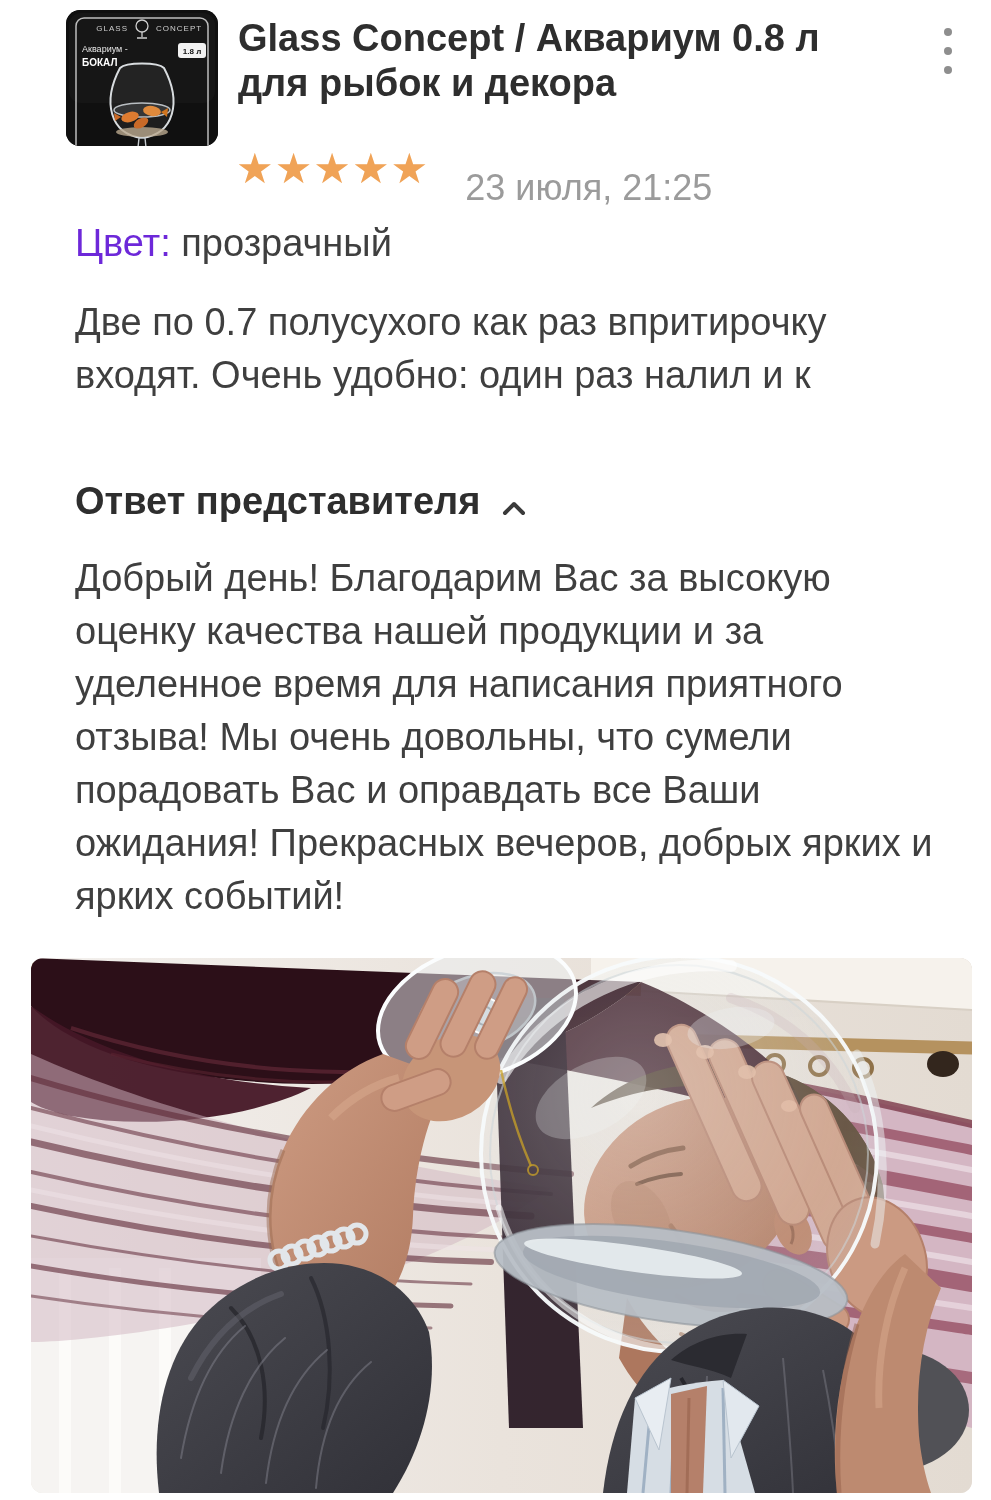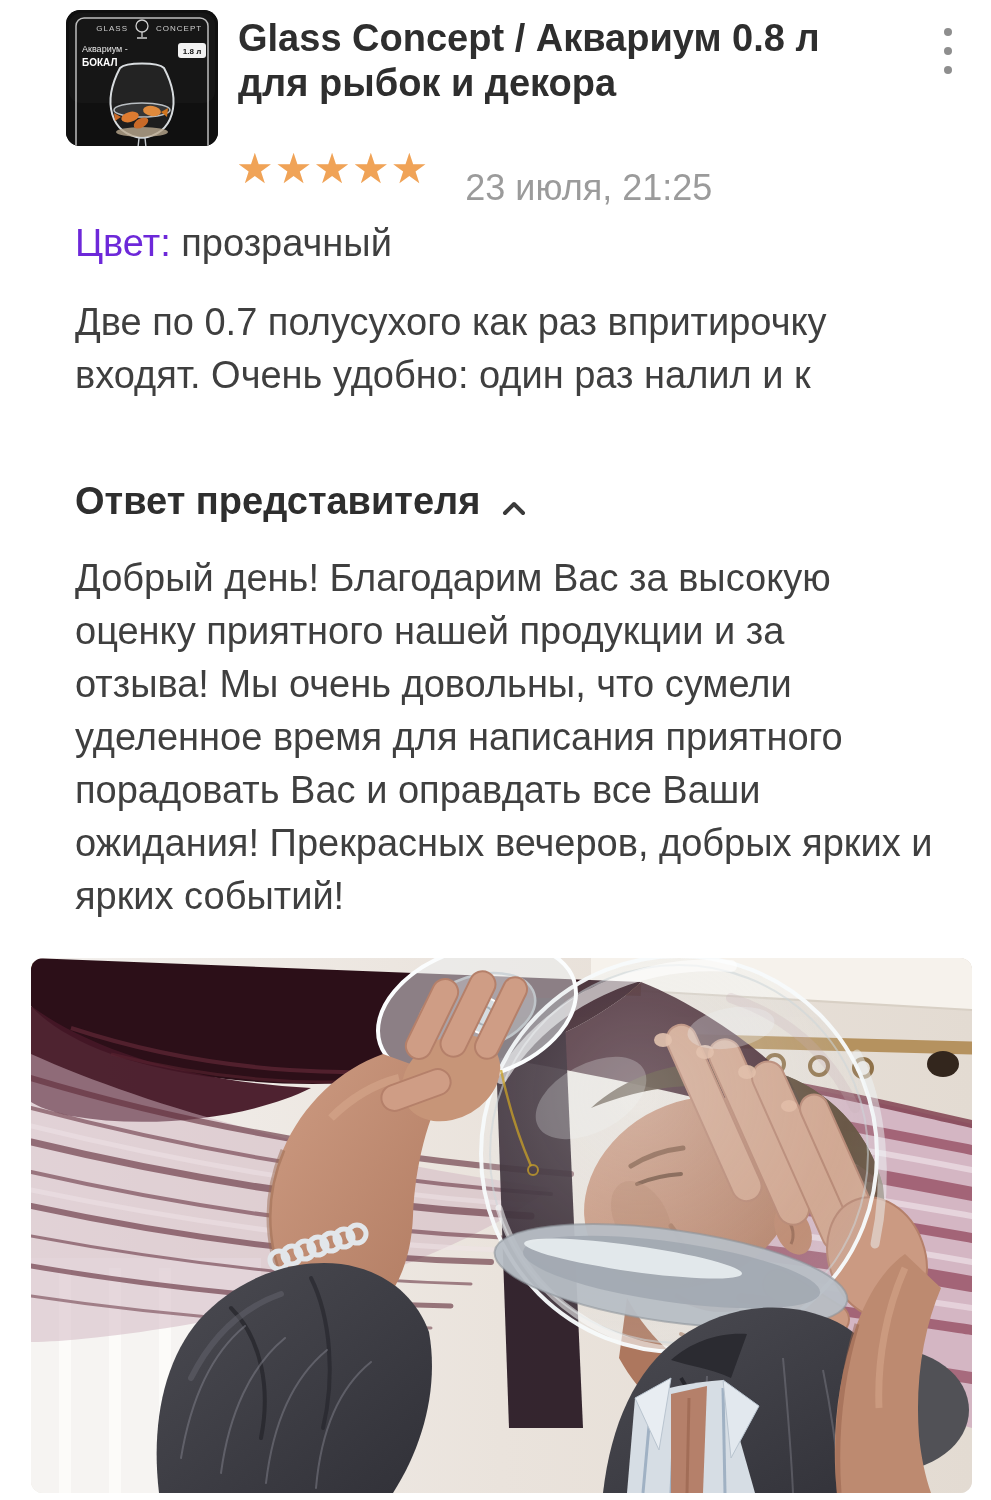--- a/index.html
+++ b/index.html
@@ -111,23 +111,23 @@
   <span>Ответ представителя</span>
   <span class="chev">
     <svg width="24" height="15" viewBox="0 0 24 15">
       <polyline points="3,12 12,3 21,12" fill="none" stroke="#3a3a3a" stroke-width="4" stroke-linecap="round" stroke-linejoin="round"></polyline>
     </svg>
   </span>
 </div>
 
 <div class="reply-text">
   <div>Добрый день! Благодарим Вас за высокую</div>
-  <div>оценку приятного нашей продукции и за</div>
+  <div>оценку качества нашей продукции и за</div>
+  <div>уделенное время для написания приятного</div>
   <div>отзыва! Мы очень довольны, что сумели</div>
-  <div>уделенное время для написания приятного</div>
   <div>порадовать Вас и оправдать все Ваши</div>
   <div>ожидания! Прекрасных вечеров, добрых ярких и</div>
   <div>ярких событий!</div>
 </div>
 
 <div class="photo">
 <svg width="941" height="535" viewBox="0 0 941 535" preserveAspectRatio="none">
   <defs>
     <linearGradient id="wallg" x1="0" y1="0" x2="1" y2="0">
       <stop offset="0" stop-color="#f3f0ed"></stop>

